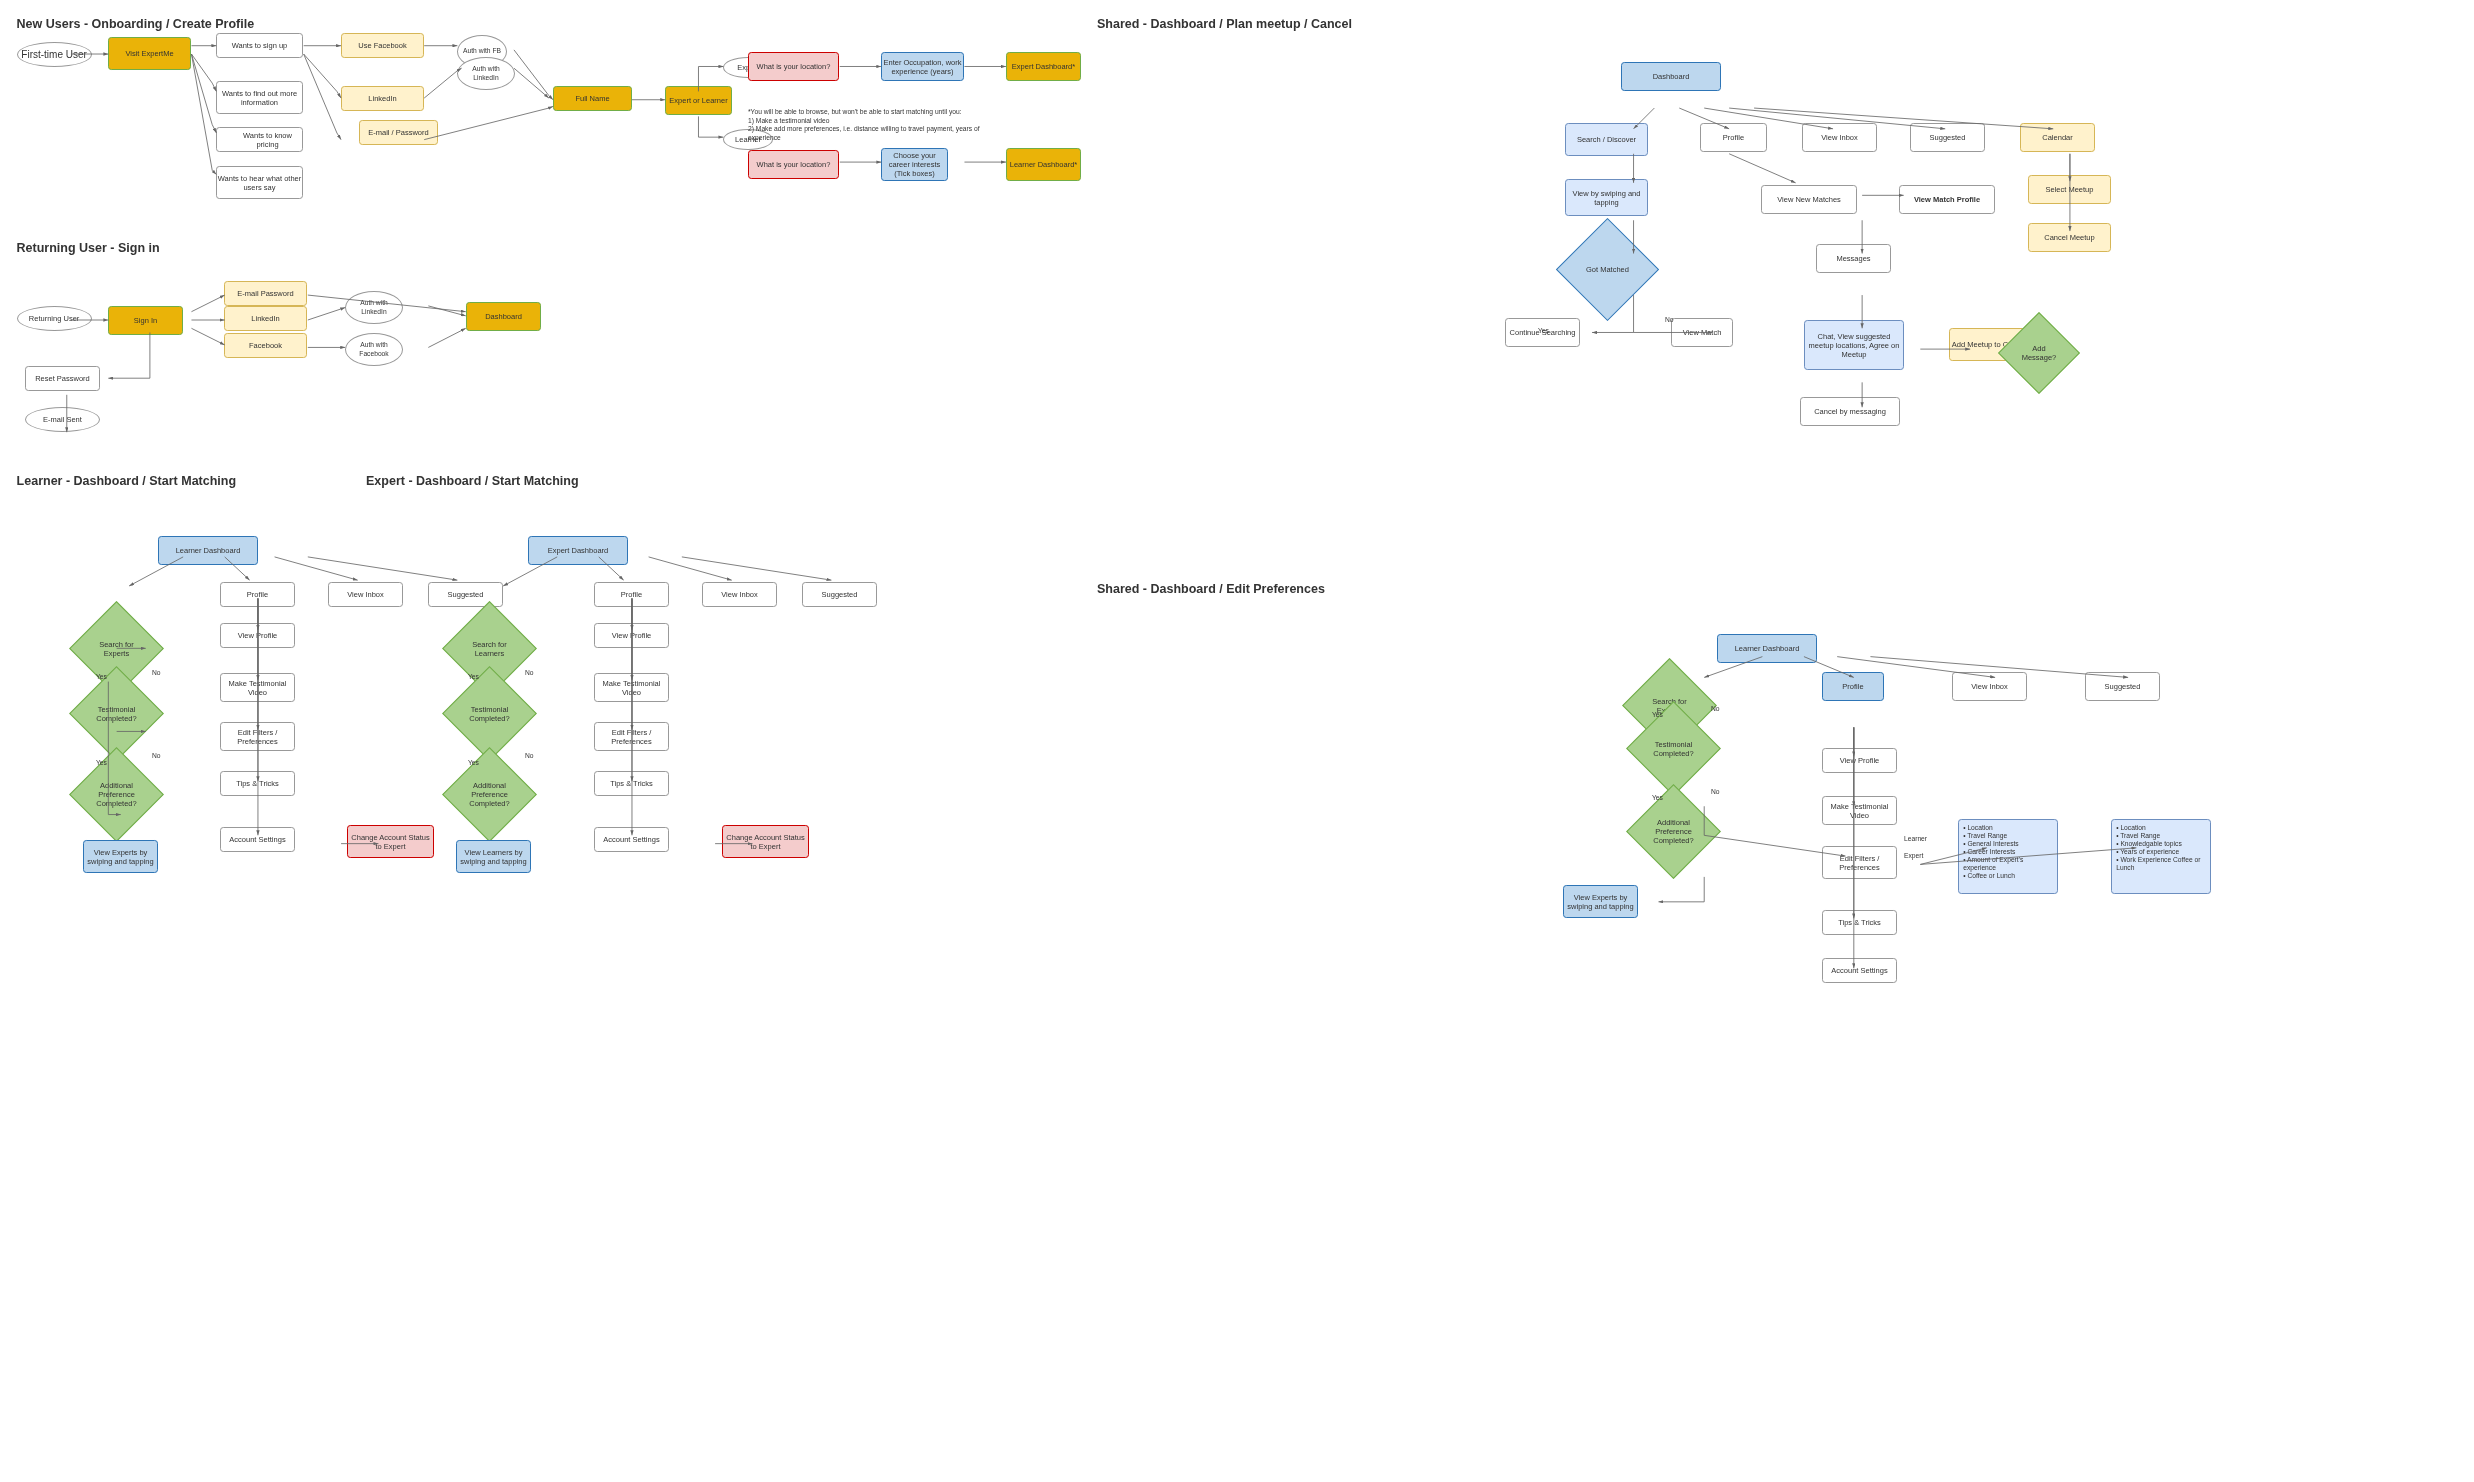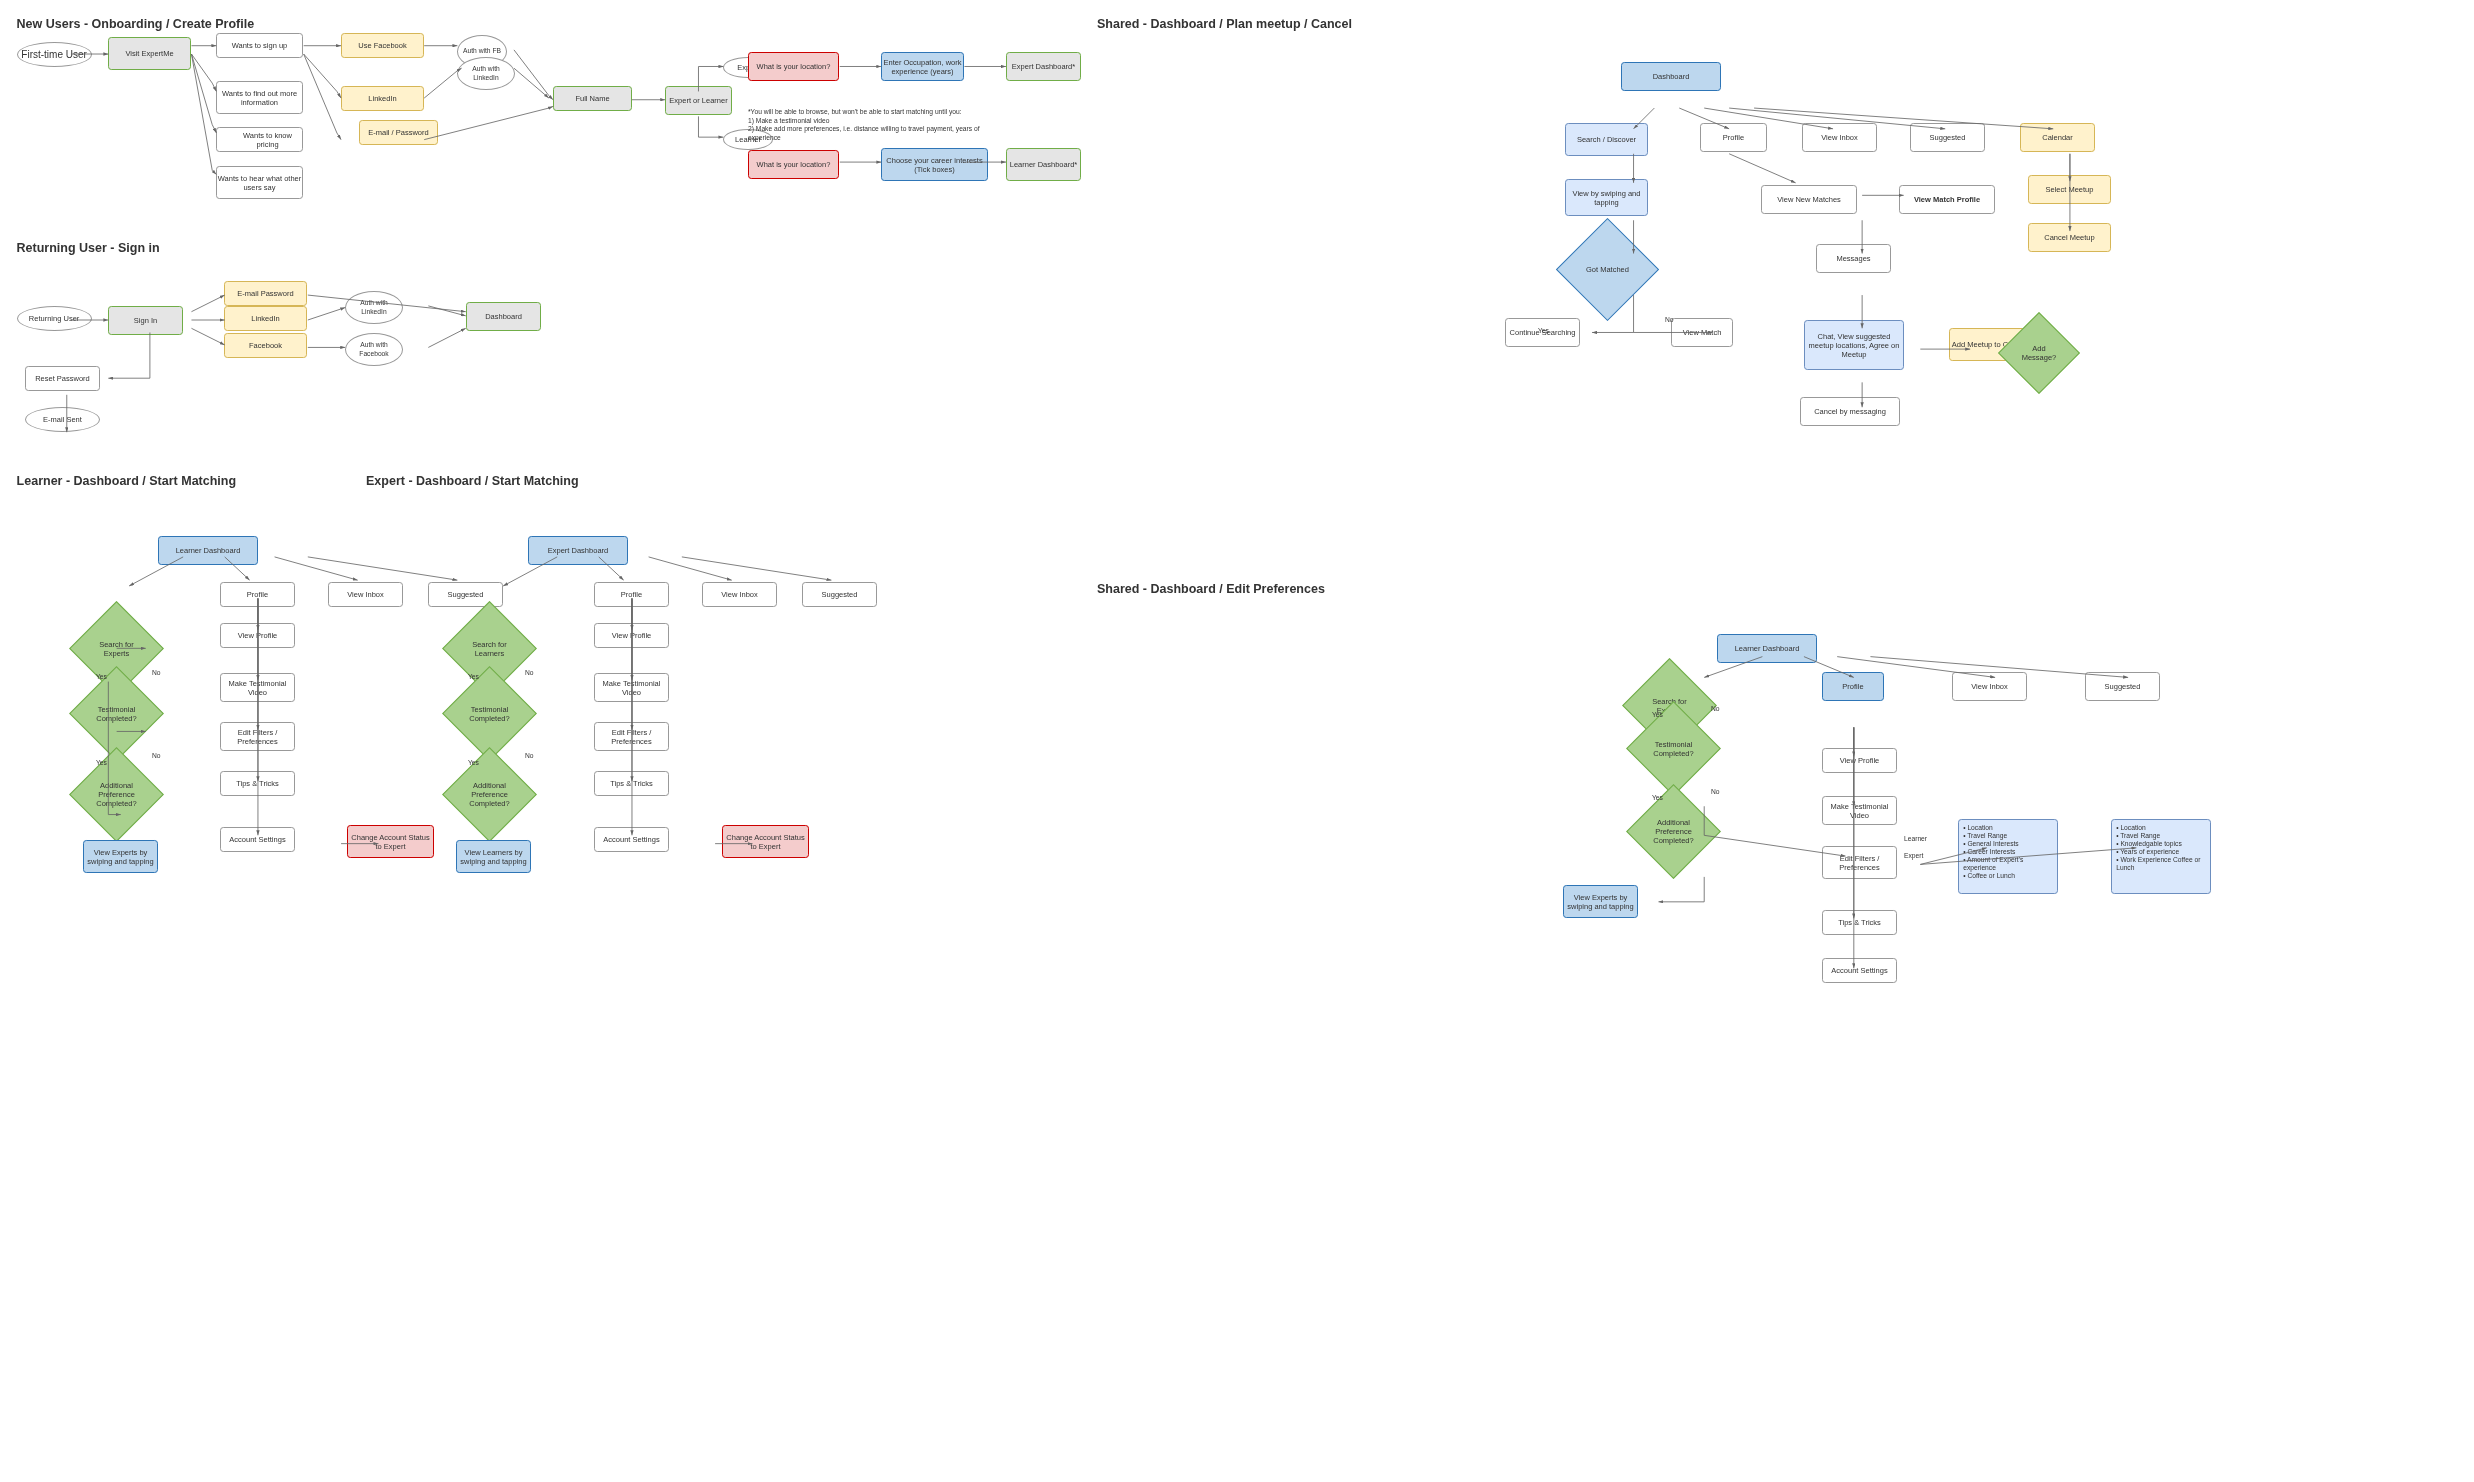--- a/index.html
+++ b/index.html
@@ -35,21 +35,21 @@
       text-align: center;
       font-size: 7.5px;
       line-height: 1.2;
       border: 0.8px solid #999;
     }
     .node-rect {
       border-radius: 3.3px;
       background: #ffffff;
     }
     .node-green {
-      background: #e5e5e5;
+      background: #eab308;
       border-color: #70ad47;
     }
     .node-blue {
       background: #bdd7ee;
       border-color: #2e75b6;
     }
     .node-blue-light {
       background: #dae8fc;
       border-color: #6c8ebf;
       text-align: center;
@@ -379,21 +379,21 @@
   </div>
 
   <div class="node node-rect node-green" style="left:1006px;top:52px;width:75px;height:29px;">
     <span>Expert Dashboard*</span>
   </div>
 
   <div class="node node-rect node-pink" style="left:748px;top:150px;width:91px;height:29px;">
     <span>What is your location?</span>
   </div>
 
-  <div class="node node-rect node-blue" style="left:881px;top:148px;width:107px;height:33px;align-items:center;">
+  <div class="node node-rect node-blue" style="left:881px;top:148px;width:67px;height:33px;align-items:center;">
     <span>Choose your career interests (Tick boxes)</span>
   </div>
 
   <div class="node node-rect node-green" style="left:1006px;top:148px;width:75px;height:33px;">
     <span>Learner Dashboard*</span>
   </div>
 
   <div class="note-text" style="left:748px;top:108px;max-width:249px;">
     *You will be able to browse, but won't be able to start matching until you:<br>1) Make a testimonial video<br>2) Make add more preferences, i.e. distance willing to travel payment, years of experience
   </div>

